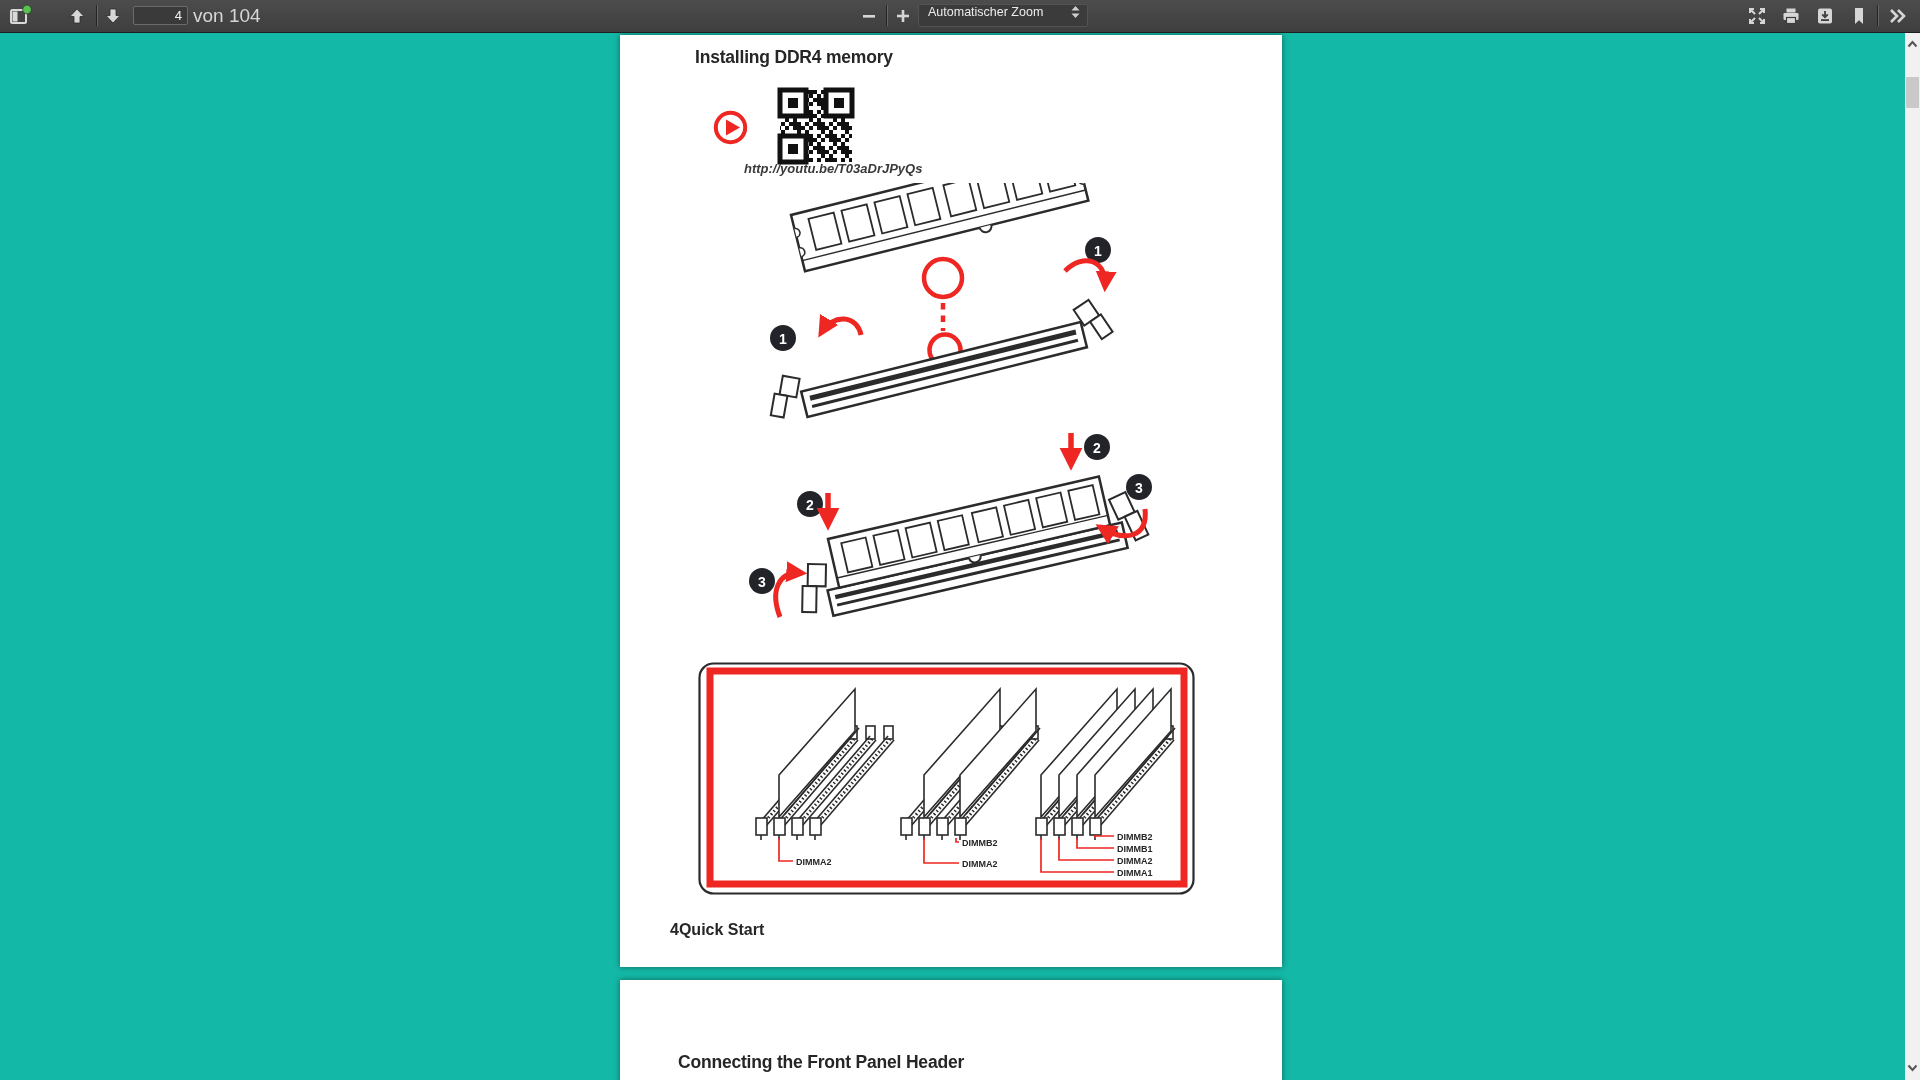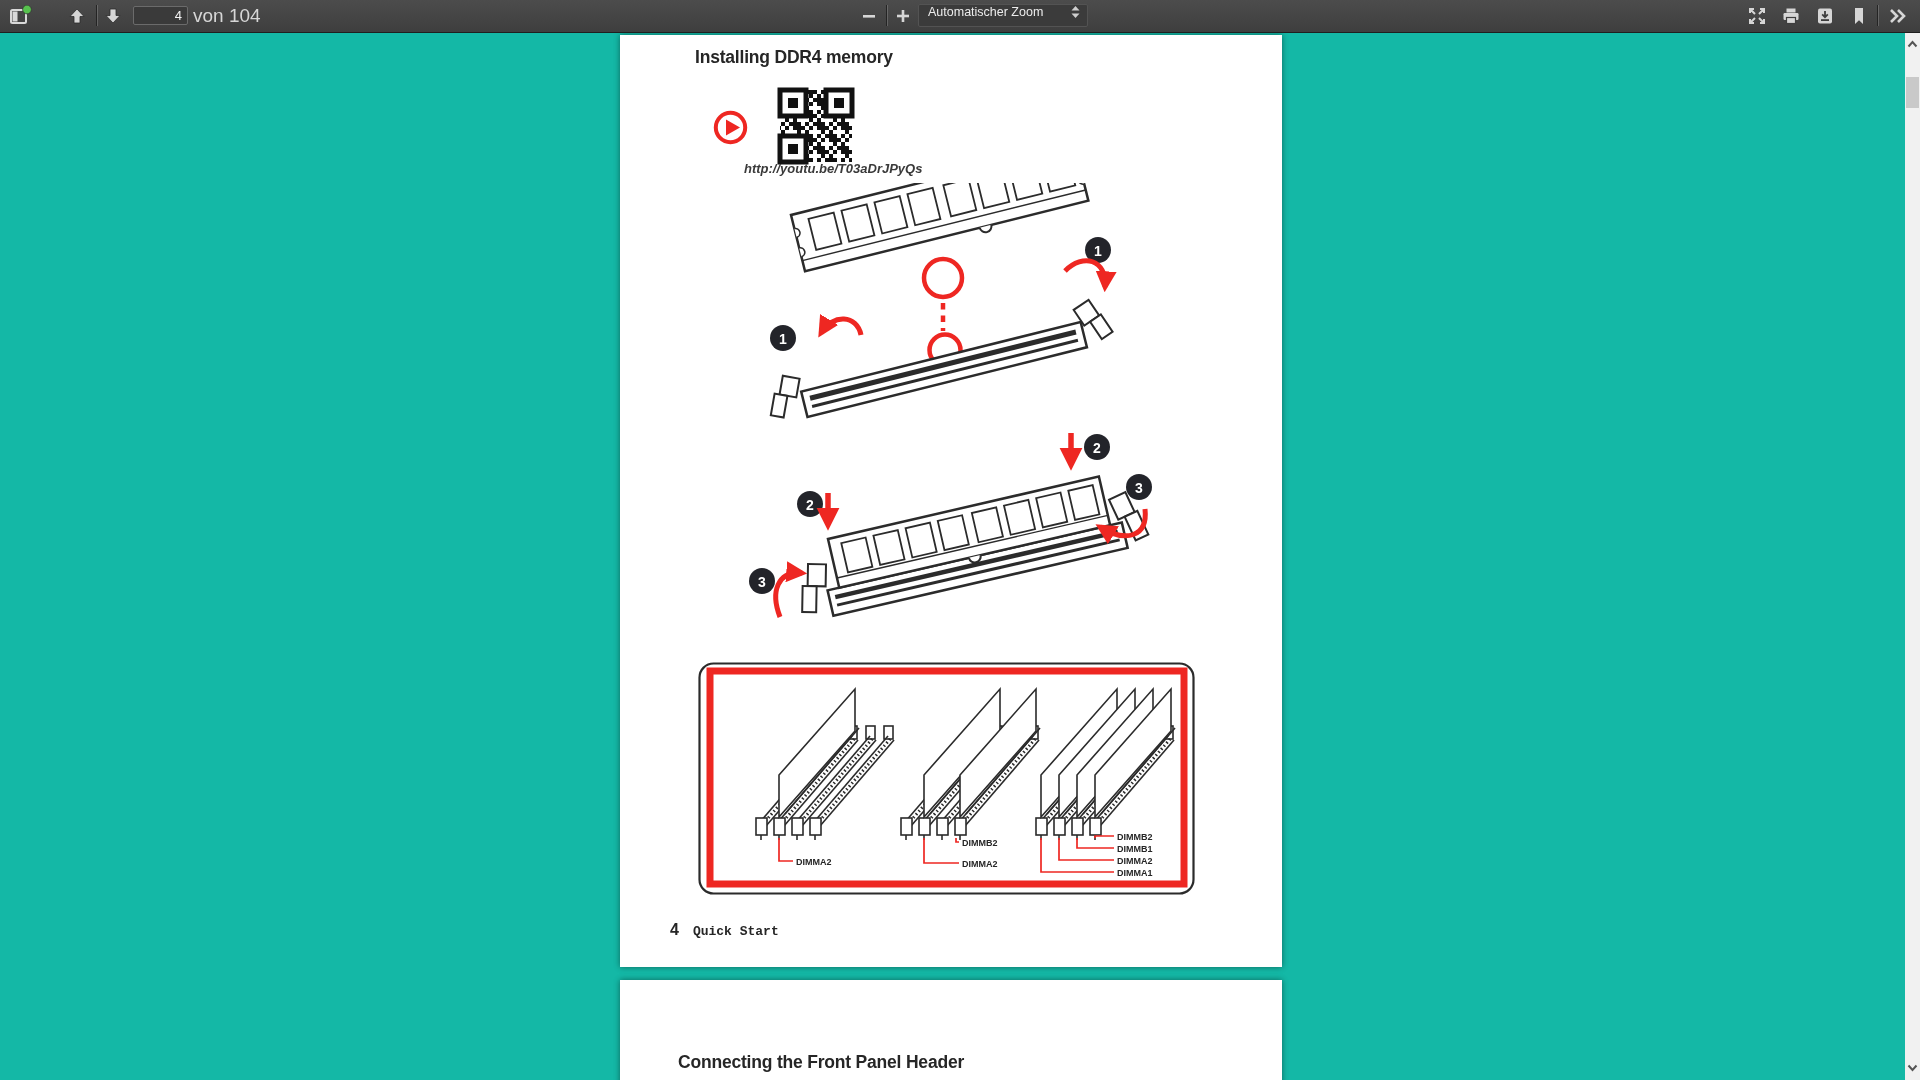--- a/index.html
+++ b/index.html
@@ -24,21 +24,21 @@
   .scArrow{position:absolute;left:0;width:15px;height:16px;display:flex;align-items:center;justify-content:center;}
   
   #content{position:absolute;left:0;top:32px;width:1905px;height:1048px;background:#14b8a6;overflow:hidden;}
   .pdfpage{position:absolute;left:620px;width:662px;background:#ffffff;box-shadow:0 0 6px rgba(0,0,0,.45);}
   #page1{top:3px;height:932px;}
   #page2{top:948px;height:132px;}
   .h1{position:absolute;font-size:17.5px;font-weight:bold;color:#262626;letter-spacing:-0.2px;}
   #videoUrl{position:absolute;left:88px;top:126px;font-size:13px;font-weight:bold;font-style:italic;color:#3a3a3a;margin-left:36px;}
   #footer1{position:absolute;left:50px;top:886px;display:flex;align-items:baseline;color:#262626;}
   #footer1 .num{font-size:16px;font-weight:bold;}
-  #footer1 .sec{font-size:13px;font-weight:bold;margin-left:14px;font-family:Liberation Mono, monospace;}
+  #footer1 .sec{font-size:16px;font-weight:bold;}
   svg{display:block;}
   .fig{position:absolute;}
 </style>
 </head>
 <body>
 
 <div id="toolbar">
   <button class="tbtn" style="left:7px">
     <span>
       <svg width="24" height="22" viewBox="0 0 24 22">

